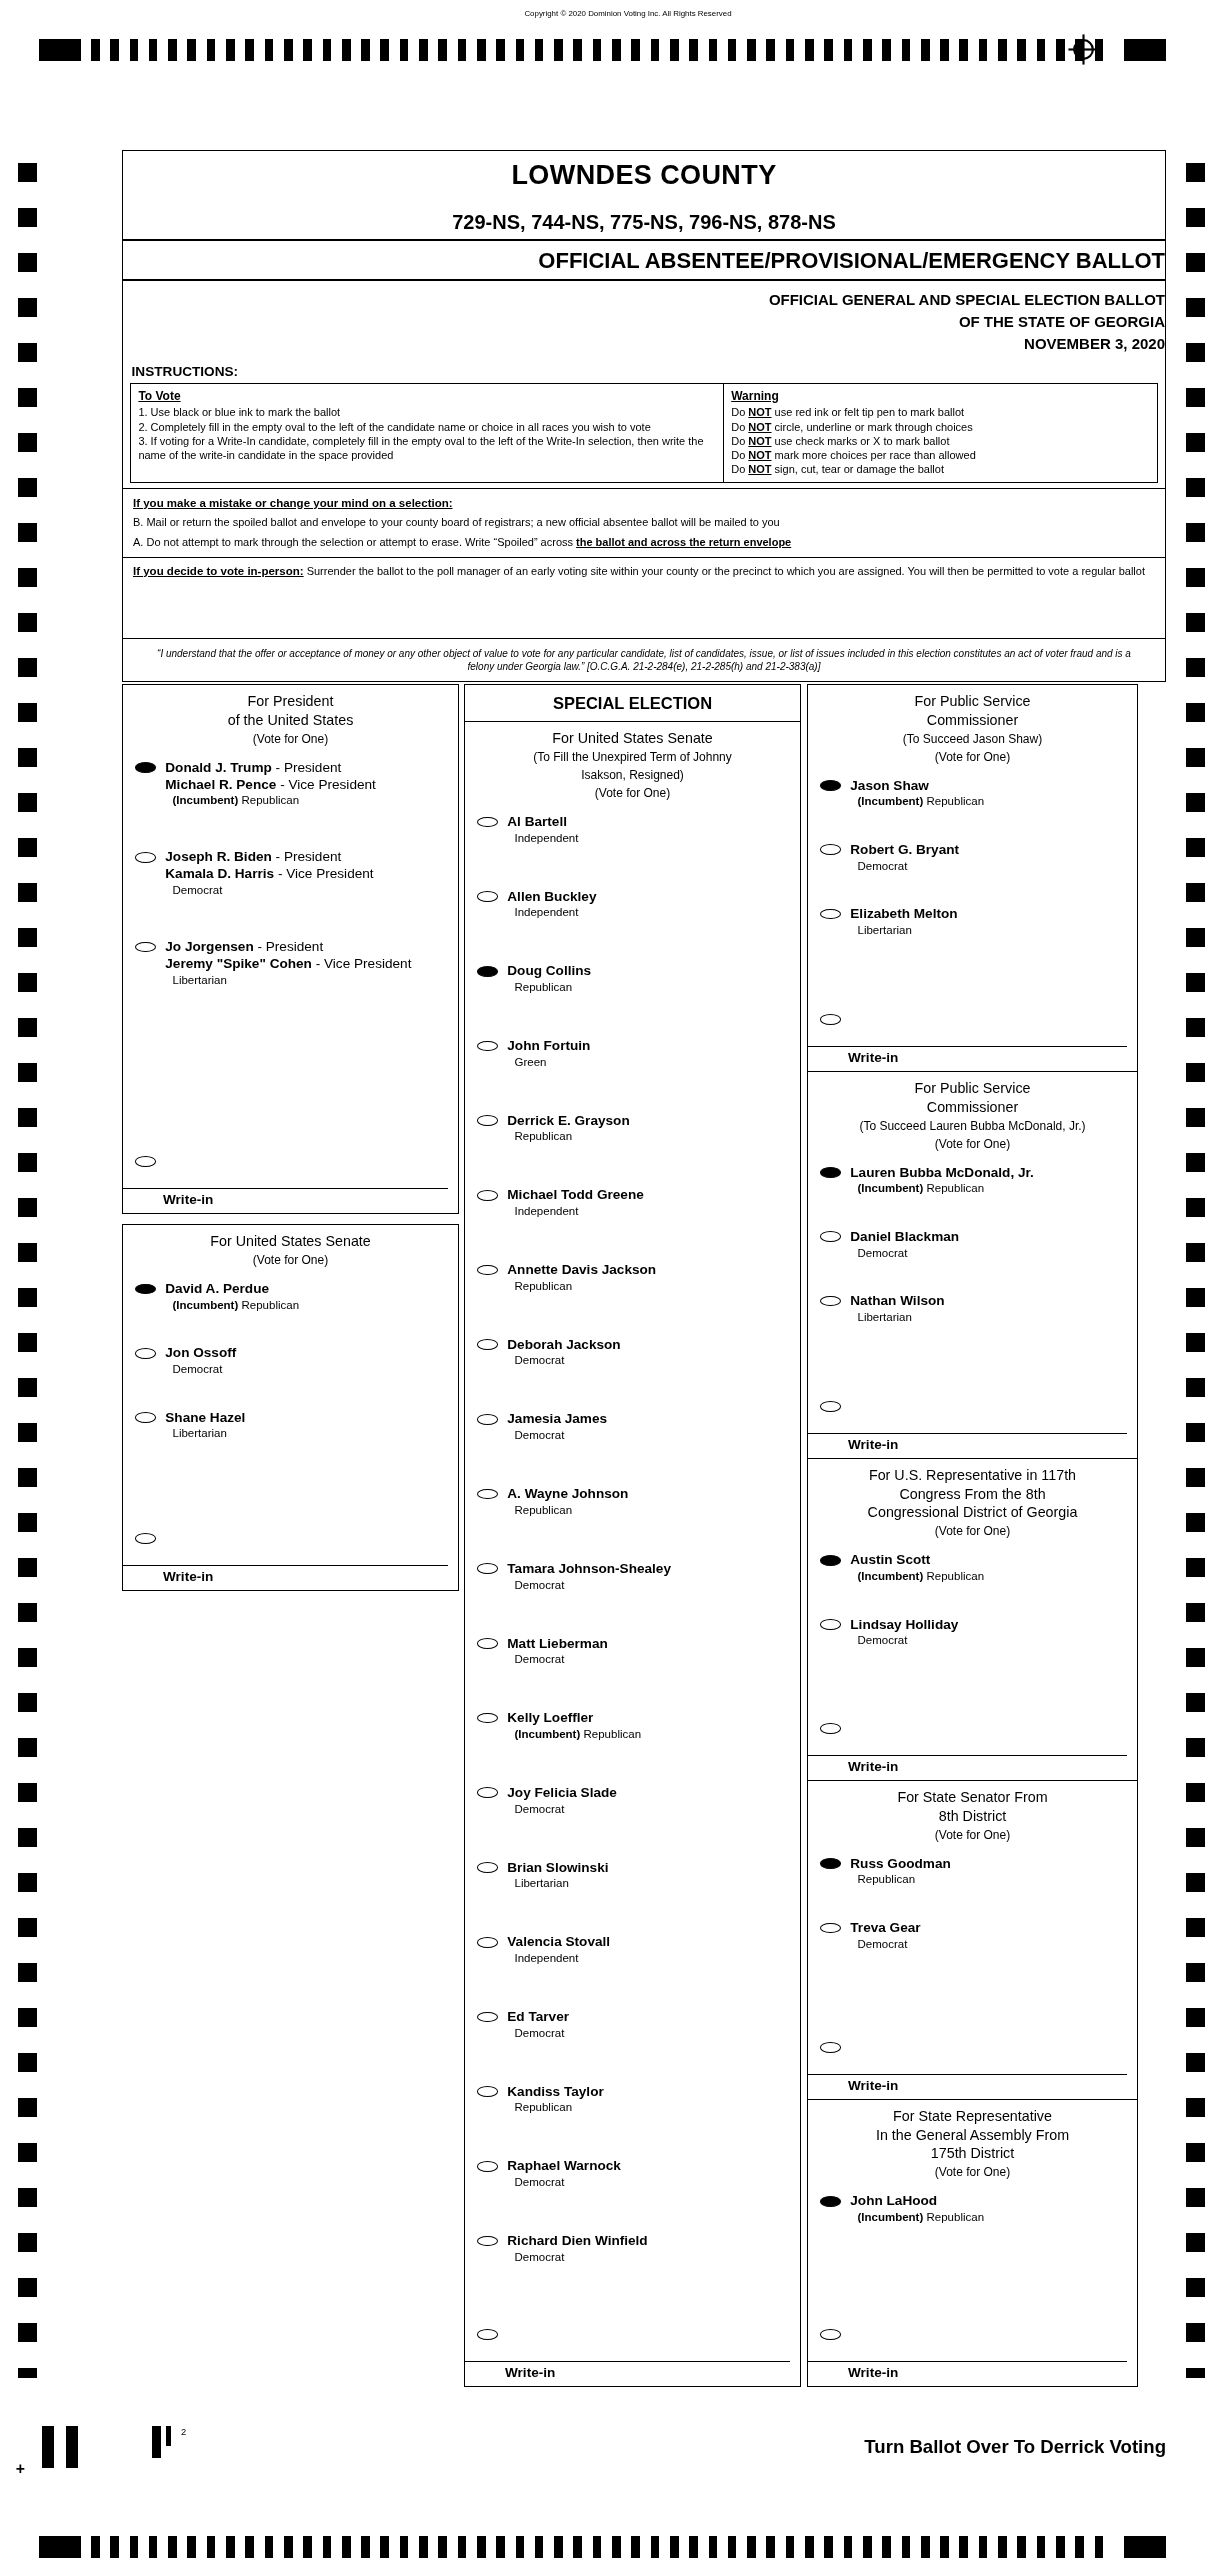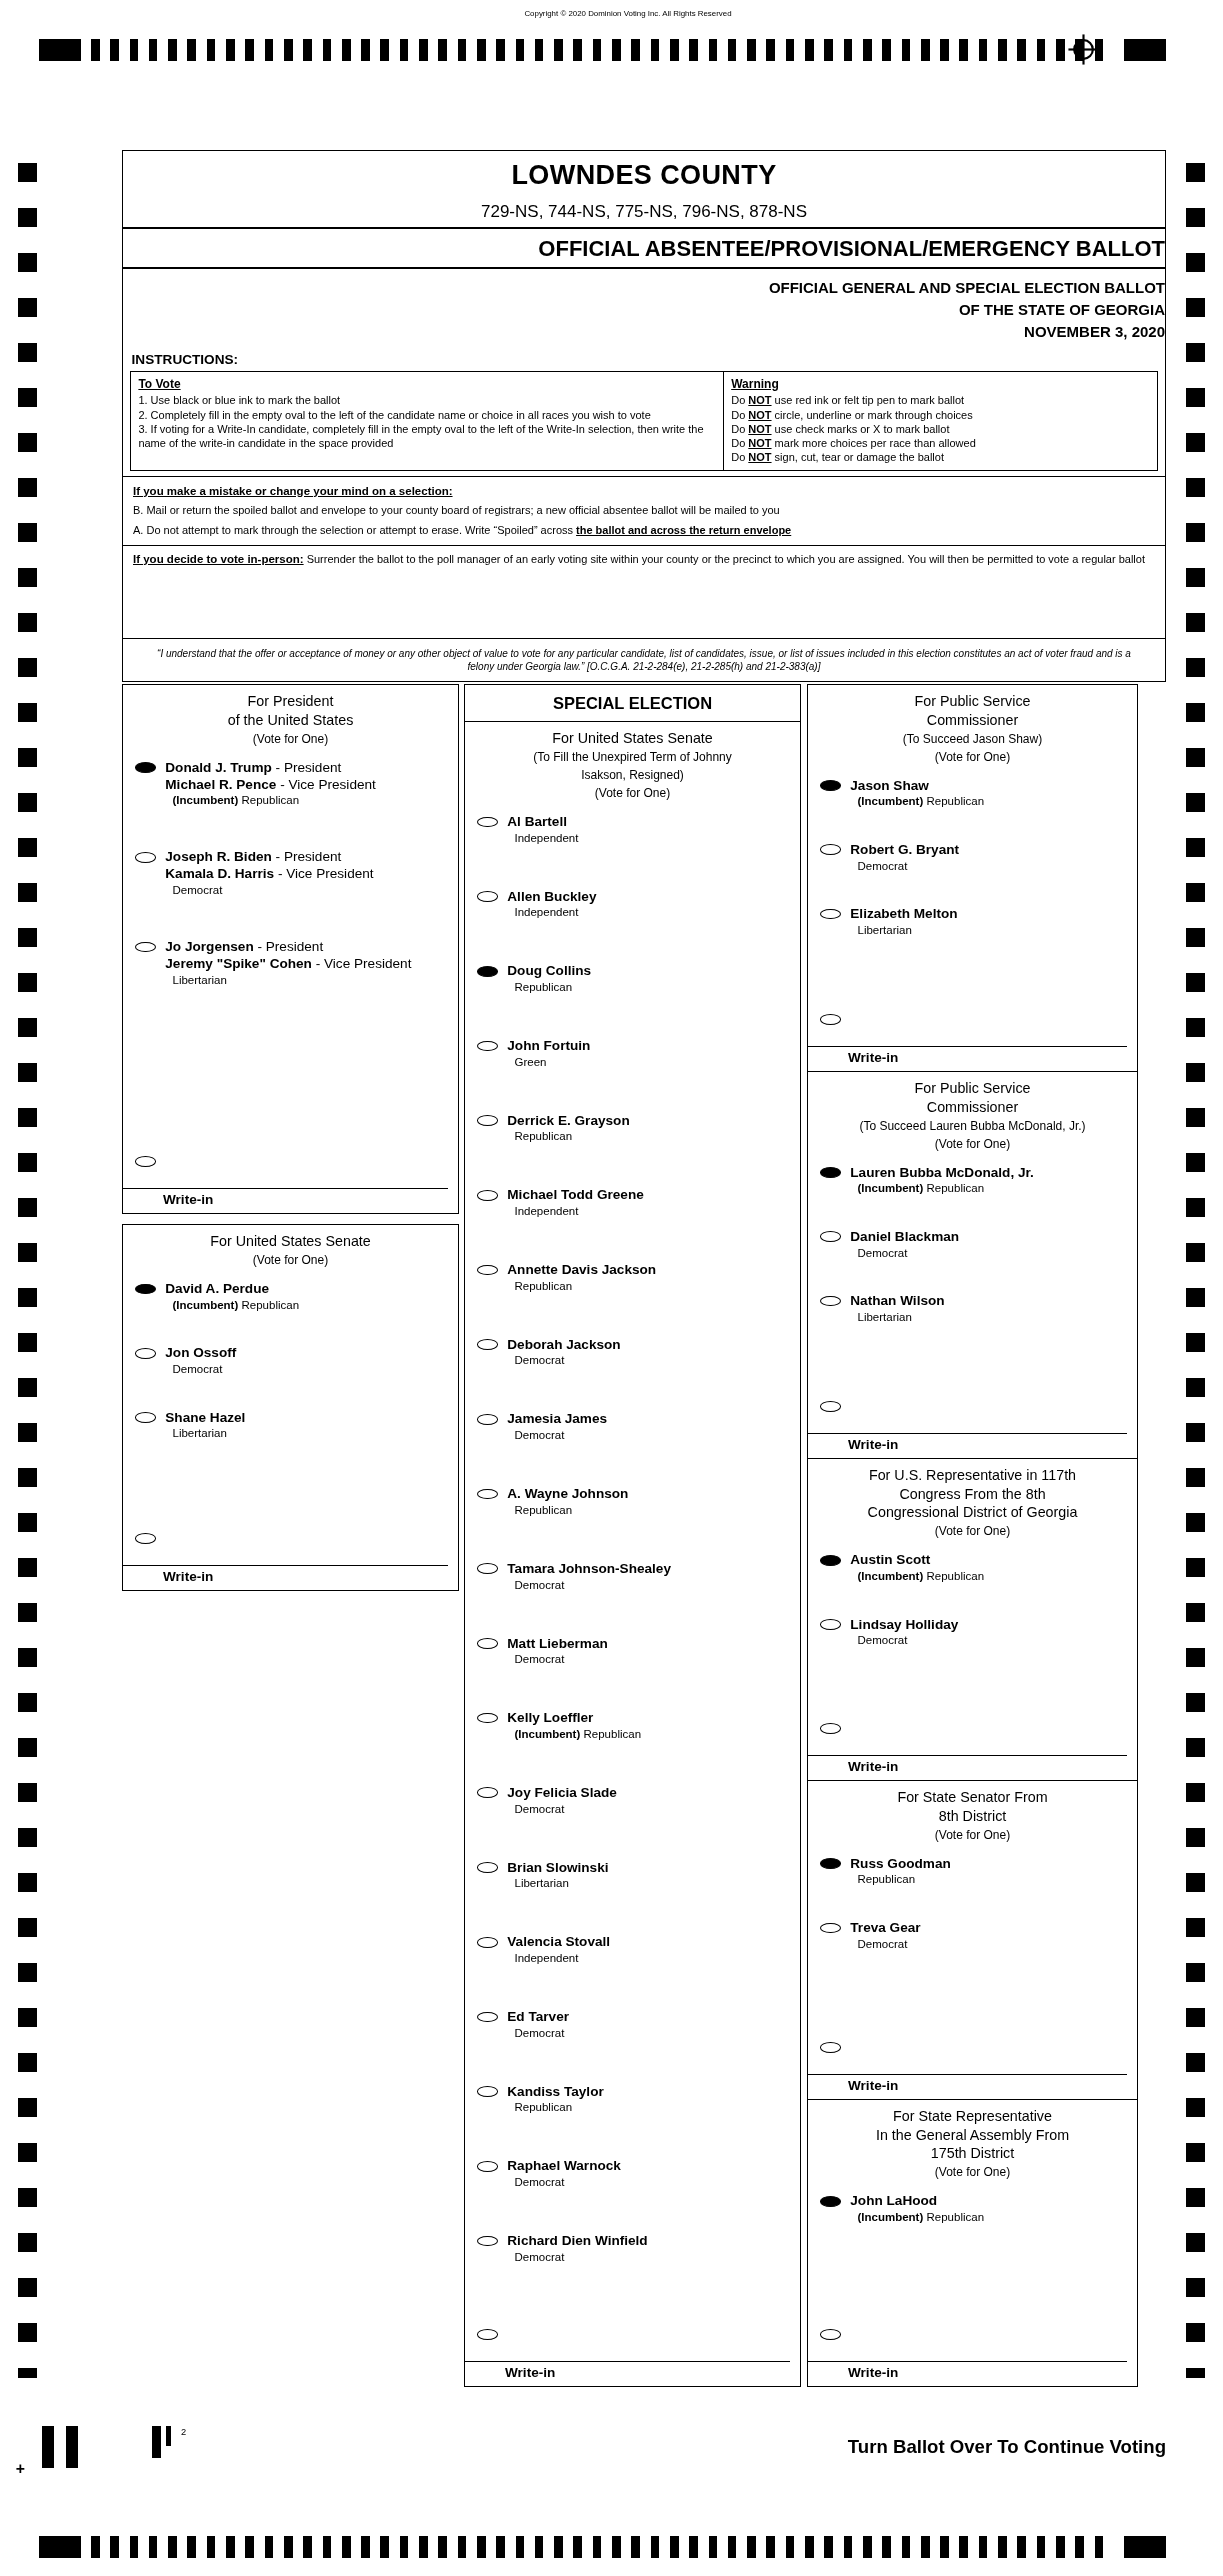--- a/index.html
+++ b/index.html
@@ -18,21 +18,21 @@
 
   
   .copyright{position:absolute;top:8.6px;left:16px;width:100%;text-align:center;font-size:7.9px}
   .regmark{position:absolute;left:1067px;top:33px;width:33px;height:33px}
 
   
   .header-box{position:absolute;top:150px;left:122px;width:1044px;height:532px;
               border:1.4px solid #000;display:flex;flex-direction:column}
   .hb-county{text-align:center;padding:8.6px 0 5.7px}
   .county-name{font-size:27px;font-weight:bold;letter-spacing:0.4px}
-  .county-codes{font-size:17px;font-weight:normal;margin-top:11px}
+  .county-codes{font-size:20px;font-weight:bold;margin-top:20px}
   .rule{border-top:2.1px solid #000}
   .hb-title{text-align:right;font-size:22px;font-weight:bold;padding:6.4px 0 5px}
   .hb-election{text-align:right;font-weight:bold;font-size:15px;line-height:22px;padding:8.6px 0 2.9px}
   .hb-instr-label{font-size:13.6px;font-weight:bold;padding:5.7px 8.6px 2.9px}
   .iv-box{border:1.4px solid #000;margin:1.4px 7.2px 5.7px;display:flex}
   .iv-left{flex:1.38;padding:5px 7.2px;border-right:1.4px solid #000}
   .iv-right{flex:1;padding:5px 7.2px}
   .iv-title{font-size:12px;font-weight:bold;text-decoration:underline;margin-bottom:2.1px}
   .tv-item,.warn-item{font-size:11px;line-height:14.3px}
   .nu{font-weight:bold;text-decoration:underline}
@@ -525,21 +525,21 @@
           </div>
           <div class="writein">
             <div class="w-ovalrow"><span class="oval"></span></div>
             <div class="w-line"></div>
             <div class="w-label">Write-in</div>
           </div>
         </div>
       </div>
   </div>
 
-  <div class="turn">Turn Ballot Over To Continue Voting</div>
+  <div class="turn">Turn Ballot Over To Derrick Voting</div>
   <div class="blm" style="left:42px;top:2426px;width:12px;height:42px"></div>
   <div class="blm" style="left:66px;top:2426px;width:12px;height:42px"></div>
   <div class="blm" style="left:152px;top:2426px;width:9.3px;height:31.5px"></div>
   <div class="blm" style="left:166px;top:2426px;width:5px;height:20px"></div>
   <div class="corner2">2</div>
   <div class="plus">+</div>
 
 </div>
 
 

